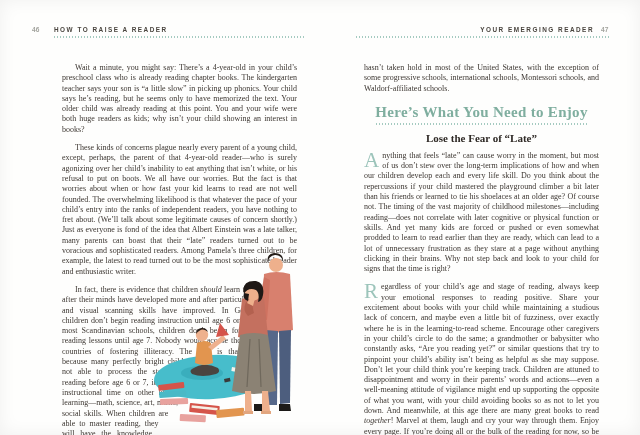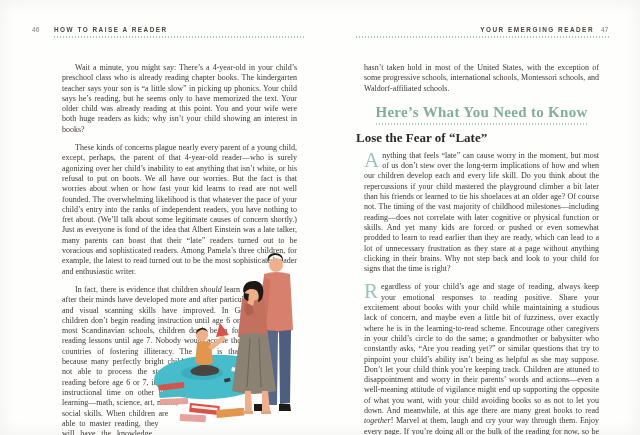--- a/index.html
+++ b/index.html
@@ -59,22 +59,22 @@
   .section-heading .txt {
     font-size: 15px; line-height: 16px; font-weight: bold;
     letter-spacing: 0.3px;
     color: var(--accent-teal, #7fae9f);
   }
   .section-heading .dots {
     height: 2px; width: 212px; margin: 3px auto 0;
     background: repeating-linear-gradient(90deg, var(--rule-teal, #a4cac0) 0 1.2px, transparent 1.2px 3px);
   }
   .subhead {
-    font-weight: bold; font-size: 13px; line-height: 10px;
-    color: #2e2925; text-align: left;
+    font-weight: bold; font-size: 11px; line-height: 10px;
+    color: #2e2925; text-align: center;
     margin: 8px 0 2.5px !important;
   }
   .dropcap {
     float: left;
     font-size: 21px; line-height: 19px;
     padding: 0 3px 0 0;
     color: var(--dropcap-teal, #9cc4ba);
     font-weight: normal;
   }
   
@@ -157,21 +157,21 @@
     <circle cx="103" cy="45" r="8.5" fill="#eeb08c"></circle>
     <path d="M94 47 q-3 -14 12 -13 q9 2 7 14 q-1 6 -5 7 q2 -9 -2 -12 q-8 -3 -12 4 Z" fill="#1f1916"></path>
     <path d="M94 46 q-2 6 4 8 l1 -7 Z" fill="#1f1916"></path>
   </g>
 </svg>
 
 <div class="column" id="right-column">
   <p>hasn’t taken hold in most of the United States, with the exception of some progressive schools, international schools, Montessori schools, and Waldorf-affiliated schools.</p>
 
   <div class="section-heading">
-    <div class="txt">Here’s What You Need to Know</div>
+    <div class="txt">Here’s What You Need to Enjoy</div>
     <div class="dots"></div>
   </div>
 
   <p class="subhead">Lose the Fear of “Late”</p>
   <p><span class="dropcap">A</span><span>nything that feels “late” can cause worry in the moment, but most of us don’t stew over the long-term implications of how and when our children develop each and every life skill. Do you think about the repercussions if your child mastered the playground climber a bit later than his friends or learned to tie his shoelaces at an older age? Of course not. The timing of the vast majority of childhood milestones—including reading—does not correlate with later cognitive or physical function or skills. And yet many kids are forced or pushed or even somewhat prodded to learn to read earlier than they are ready, which can lead to a lot of unnecessary frustration as they stare at a page without anything clicking in their brains. Why not step back and look to your child for signs that the time is right?</span></p>
 
   <p><span class="dropcap">R</span><span><span>egardless of your child’s age and stage of reading, always keep your emotional responses to reading positive. Share your excitement about books with your child while maintaining a studious lack of concern, and maybe even a little bit of fuzziness, over exactly where he is in the learning-to-read scheme. Encourage other caregivers in your child’s circle to do the same; a grandmother or babysitter who constantly asks, “Are you reading yet?” or similar questions that try to pinpoint your child’s ability isn’t being as helpful as she may suppose. Don’t let your child think you’re keeping track. Children are attuned to disappointment and worry in their parents’ words and actions—even a well-meaning attitude of vigilance might end up supporting the opposite of what you want, with your child avoiding books so as not to let you down. And meanwhile, at this age there are many great books to read </span><i>together</i><span>! Marvel at them, laugh and cry your way through them. Enjoy every page. If you’re doing all or the bulk of the reading for now, so be it.</span></span></p>
 </div>
 
 </body></html>

